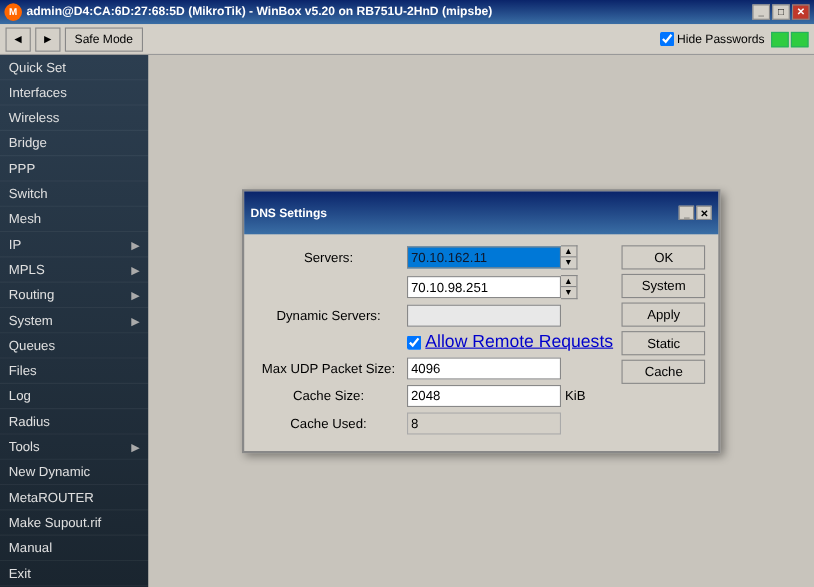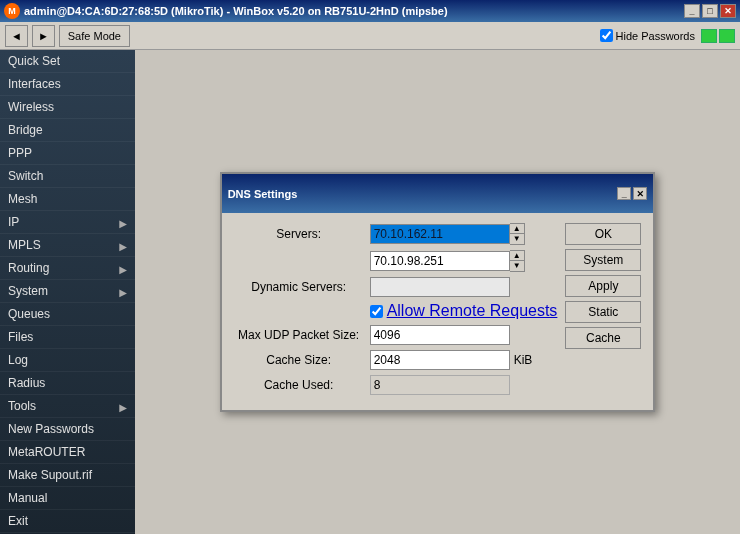--- a/index.html
+++ b/index.html
@@ -357,21 +357,21 @@
       <span>Log</span>
     </div>
     <div class="sidebar-item">
       <span>Radius</span>
     </div>
     <div class="sidebar-item">
       <span>Tools</span>
       <span class="sidebar-arrow">▶</span>
     </div>
     <div class="sidebar-item">
-      <span>New Passwords</span>
+      <span>New Dynamic</span>
     </div>
     <div class="sidebar-item">
       <span>MetaROUTER</span>
     </div>
     <div class="sidebar-item">
       <span>Make Supout.rif</span>
     </div>
     <div class="sidebar-item">
       <span>Manual</span>
     </div>

